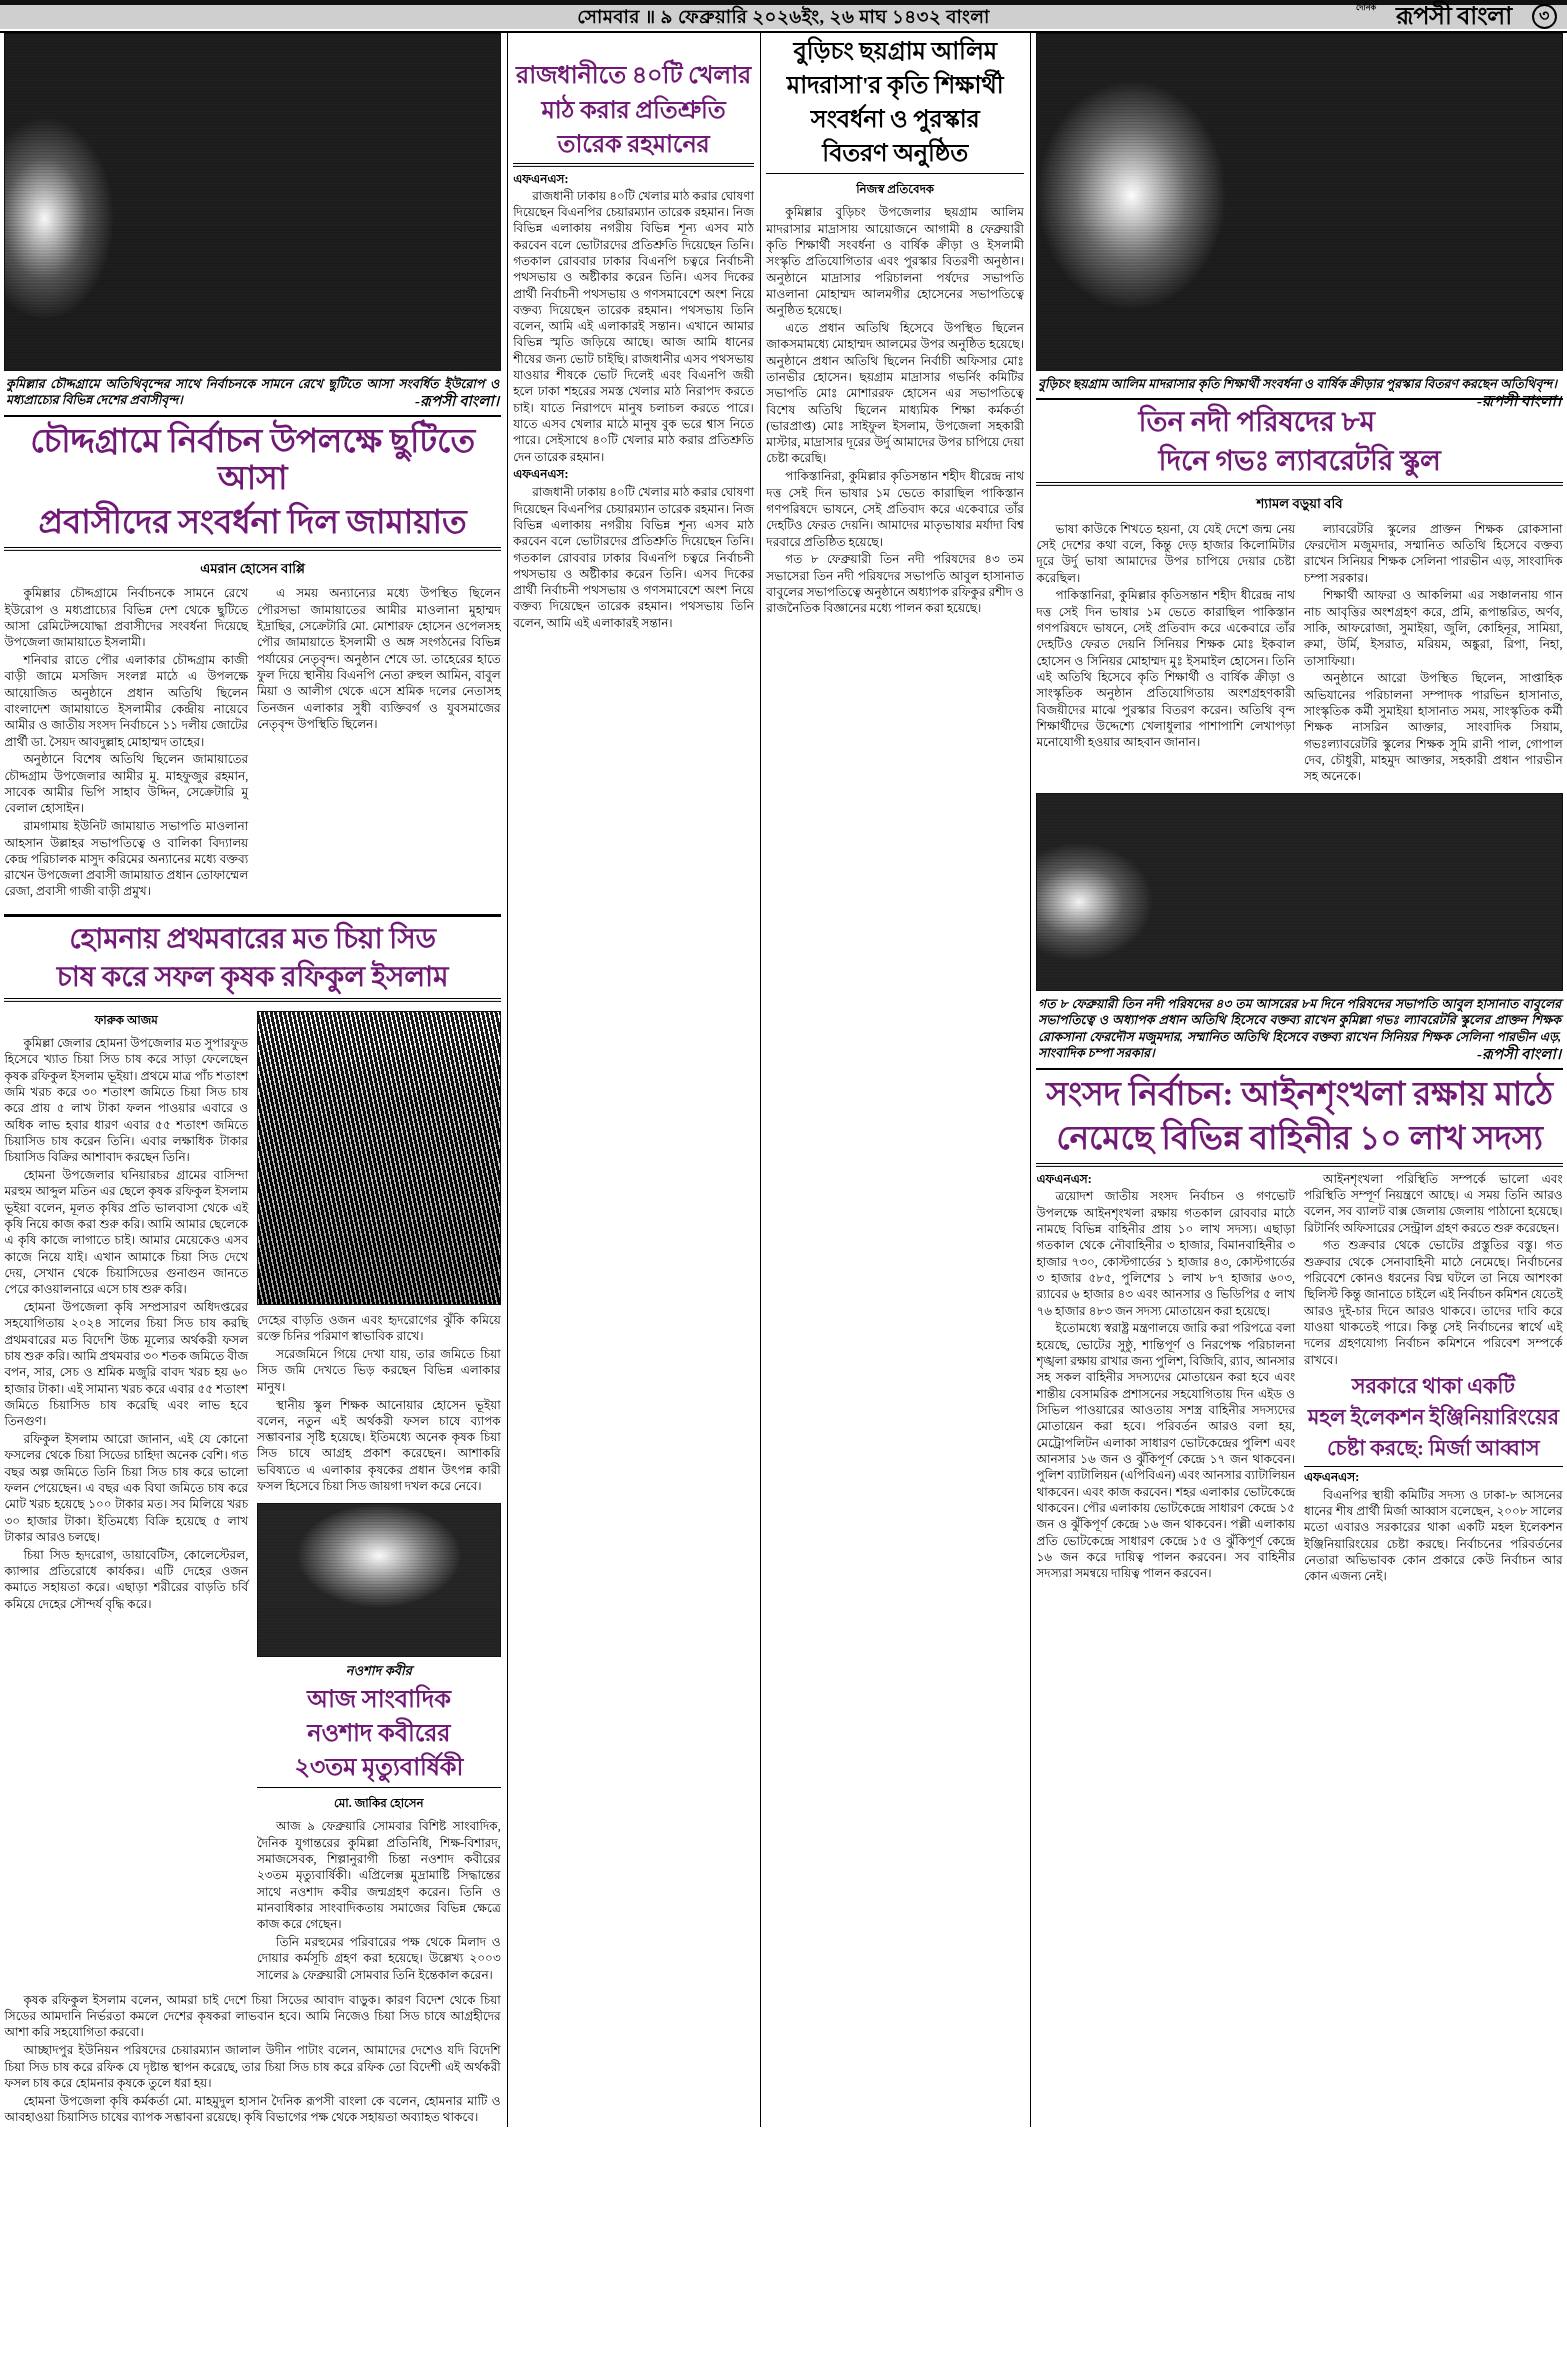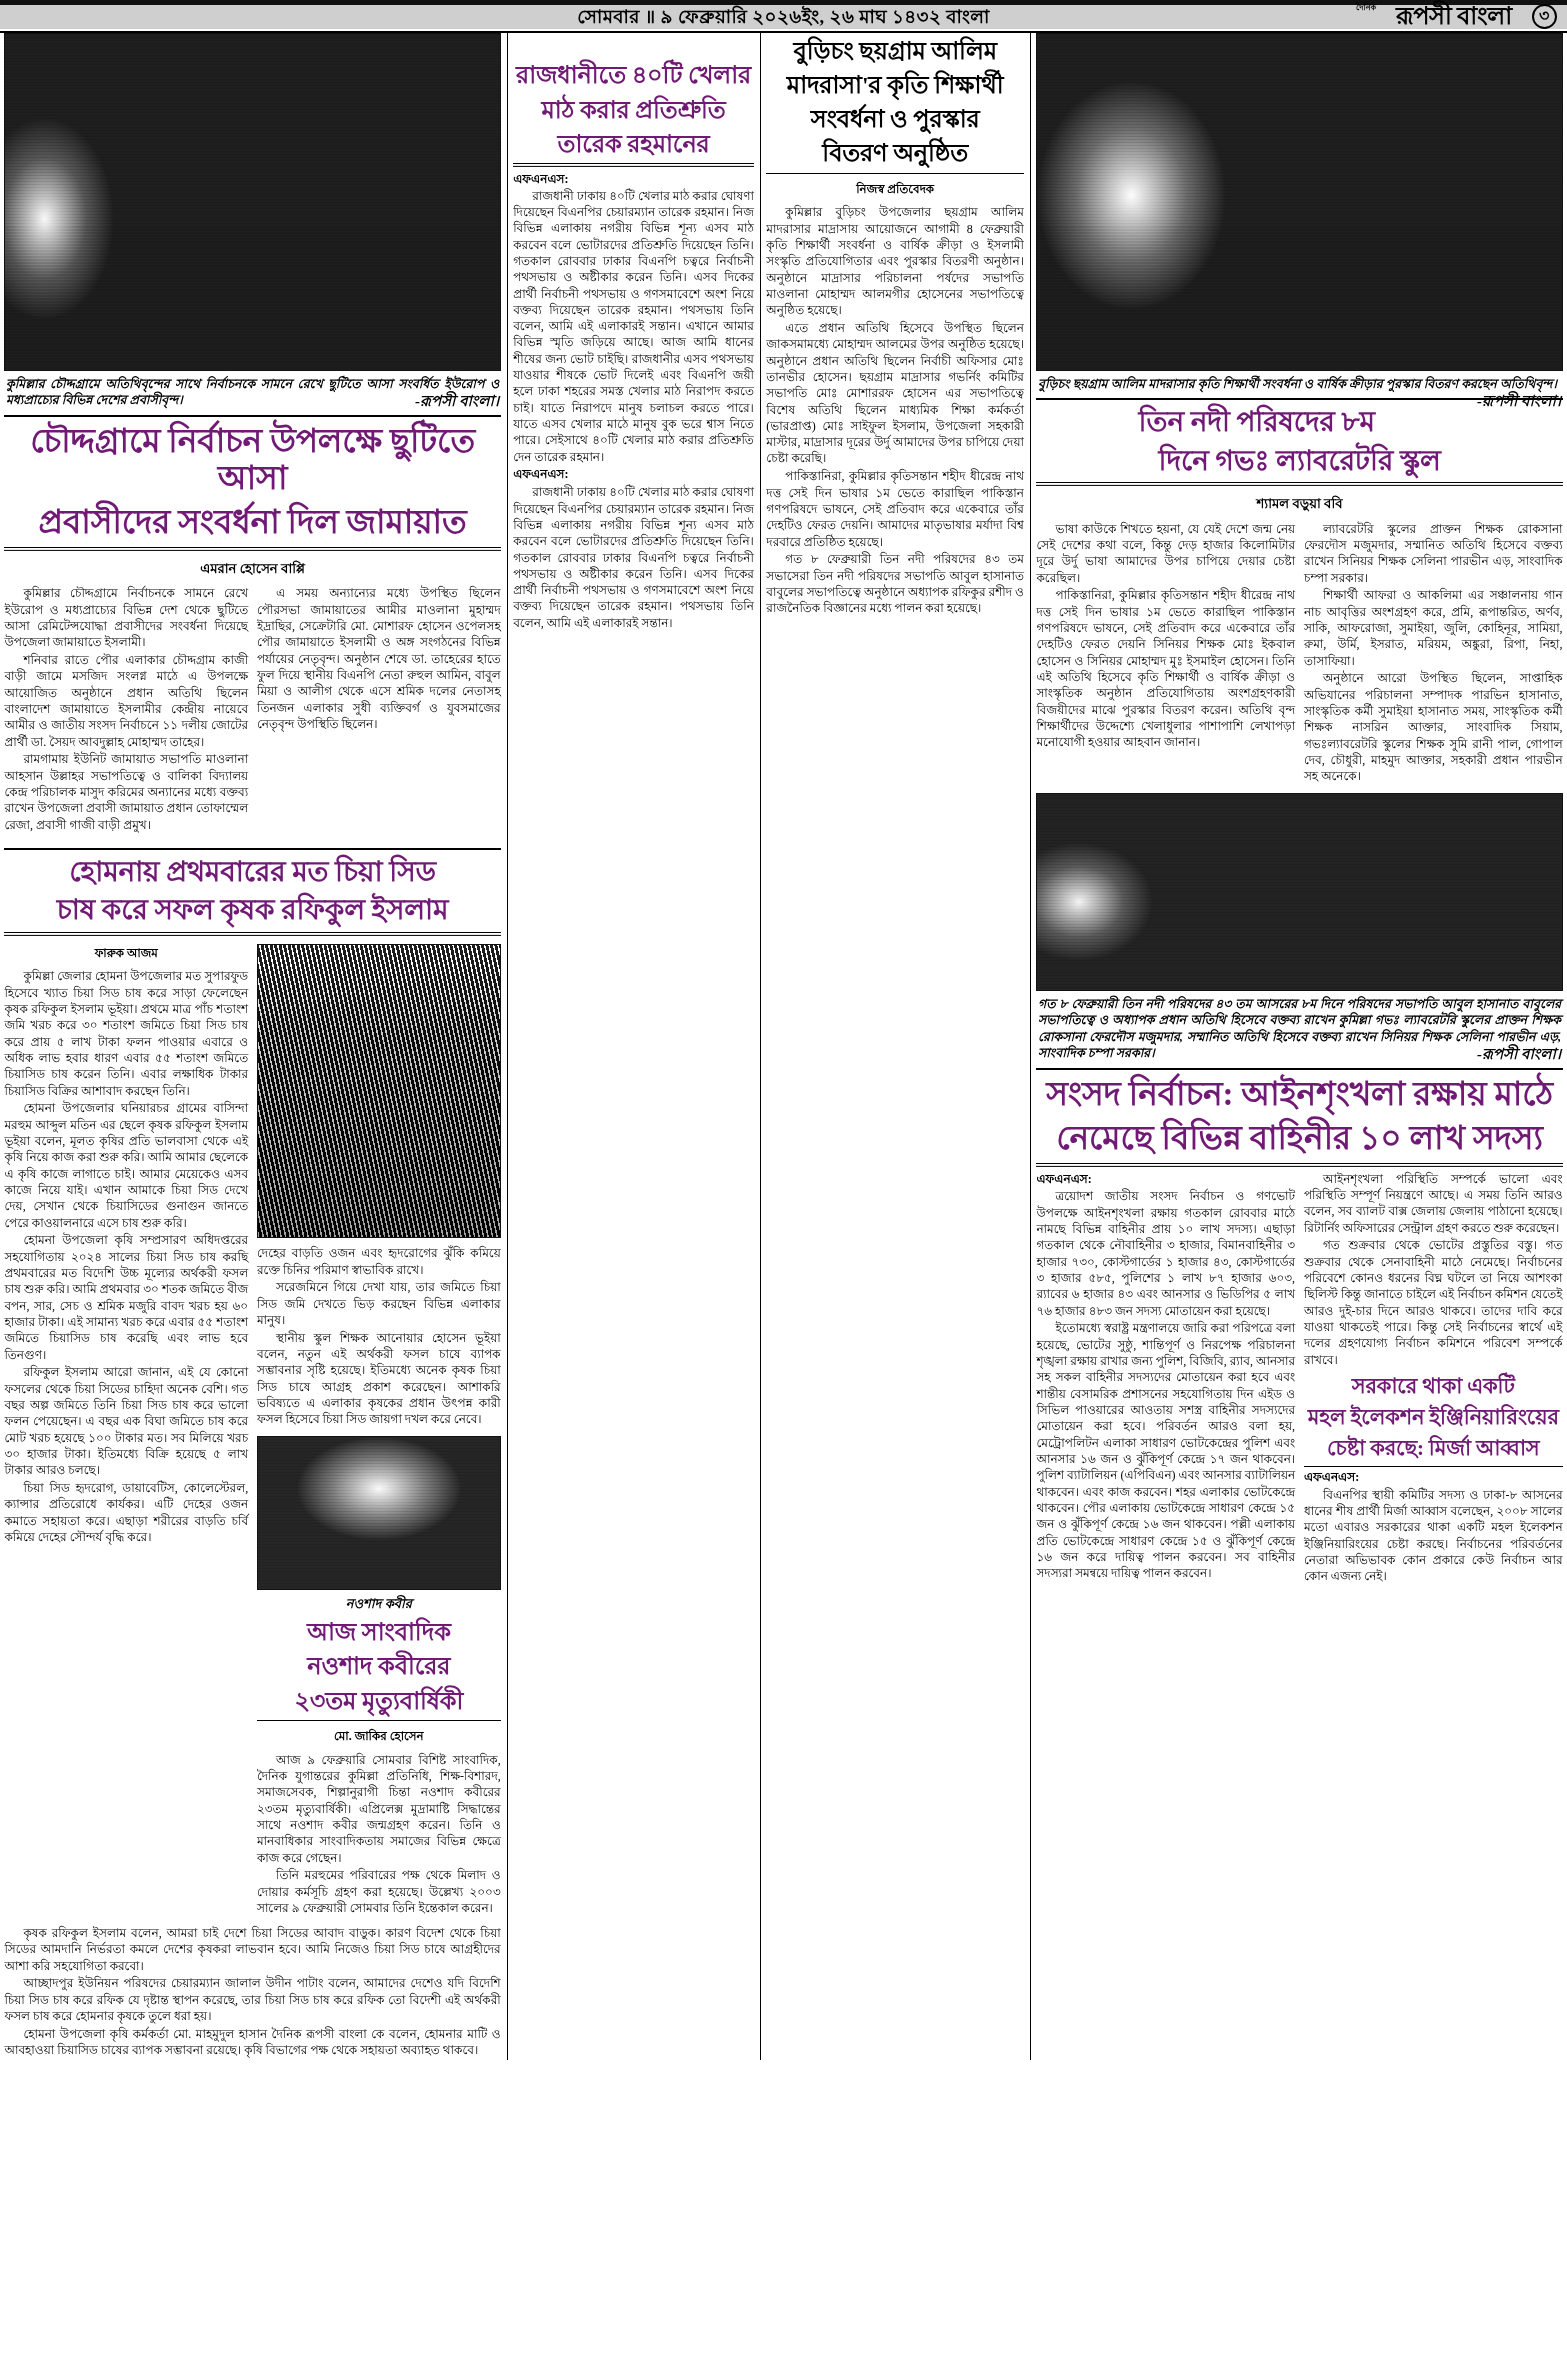--- a/index.html
+++ b/index.html
@@ -158,20 +158,21 @@
       <div class="hl hl-xl hl-red">চৌদ্দগ্রামে নির্বাচন উপলক্ষে ছুটিতে আসা</div>
       <div class="hl hl-xl hl-red">প্রবাসীদের সংবর্ধনা দিল জামায়াত</div>
       <div class="hrule dbl"></div>
 
       <div class="byline">এমরান হোসেন বাপ্পি</div>
 
       <div class="two-sub">
         <div class="body">
           <p>কুমিল্লার চৌদ্দগ্রামে নির্বাচনকে সামনে রেখে ইউরোপ ও মধ্যপ্রাচ্যের বিভিন্ন দেশ থেকে ছুটিতে আসা রেমিটেন্সযোদ্ধা প্রবাসীদের সংবর্ধনা দিয়েছে উপজেলা জামায়াতে ইসলামী।</p>
           <p>শনিবার রাতে পৌর এলাকার চৌদ্দগ্রাম কাজী বাড়ী জামে মসজিদ সংলগ্ন মাঠে এ উপলক্ষে আয়োজিত অনুষ্ঠানে প্রধান অতিথি ছিলেন বাংলাদেশ জামায়াতে ইসলামীর কেন্দ্রীয় নায়েবে আমীর ও জাতীয় সংসদ নির্বাচনে ১১ দলীয় জোটের প্রার্থী ডা. সৈয়দ আবদুল্লাহ মোহাম্মদ তাহের।</p>
+          <p>অনুষ্ঠানে বিশেষ অতিথি ছিলেন জামায়াতের চৌদ্দগ্রাম উপজেলার আমীর মু. মাহফুজুর রহমান, সাবেক আমীর ভিপি সাহাব উদ্দিন, সেক্রেটারি মু বেলাল হোসাইন।</p>
           <p>রামগামায় ইউনিট জামায়াত সভাপতি মাওলানা আহসান উল্লাহর সভাপতিত্বে ও বালিকা বিদ্যালয় কেন্দ্র পরিচালক মাসুদ করিমের অন্যানের মধ্যে বক্তব্য রাখেন উপজেলা প্রবাসী জামায়াত প্রধান তোফাম্মেল রেজা, প্রবাসী গাজী বাড়ী প্রমুখ।</p>
         </div>
         <div class="body">
           <p>এ সময় অন্যান্যের মধ্যে উপস্থিত ছিলেন পৌরসভা জামায়াতের আমীর মাওলানা মুহাম্মদ ইদ্রাছির, সেক্রেটারি মো. মোশারফ হোসেন ওপেলসহ পৌর জামায়াতে ইসলামী ও অঙ্গ সংগঠনের বিভিন্ন পর্যায়ের নেতৃবৃন্দ। অনুষ্ঠান শেষে ডা. তাহেরের হাতে ফুল দিয়ে স্থানীয় বিএনপি নেতা রুহুল আমিন, বাবুল মিয়া ও আলীগ থেকে এসে শ্রমিক দলের নেতাসহ তিনজন এলাকার সুধী ব্যক্তিবর্গ ও যুবসমাজের নেতৃবৃন্দ উপস্থিতি ছিলেন।</p>
         </div>
       </div>
 
       <div class="spacer14"></div>
       <div class="hrule"></div>
       <div class="hl hl-lg hl-red">হোমনায় প্রথমবারের মত চিয়া সিড</div>

